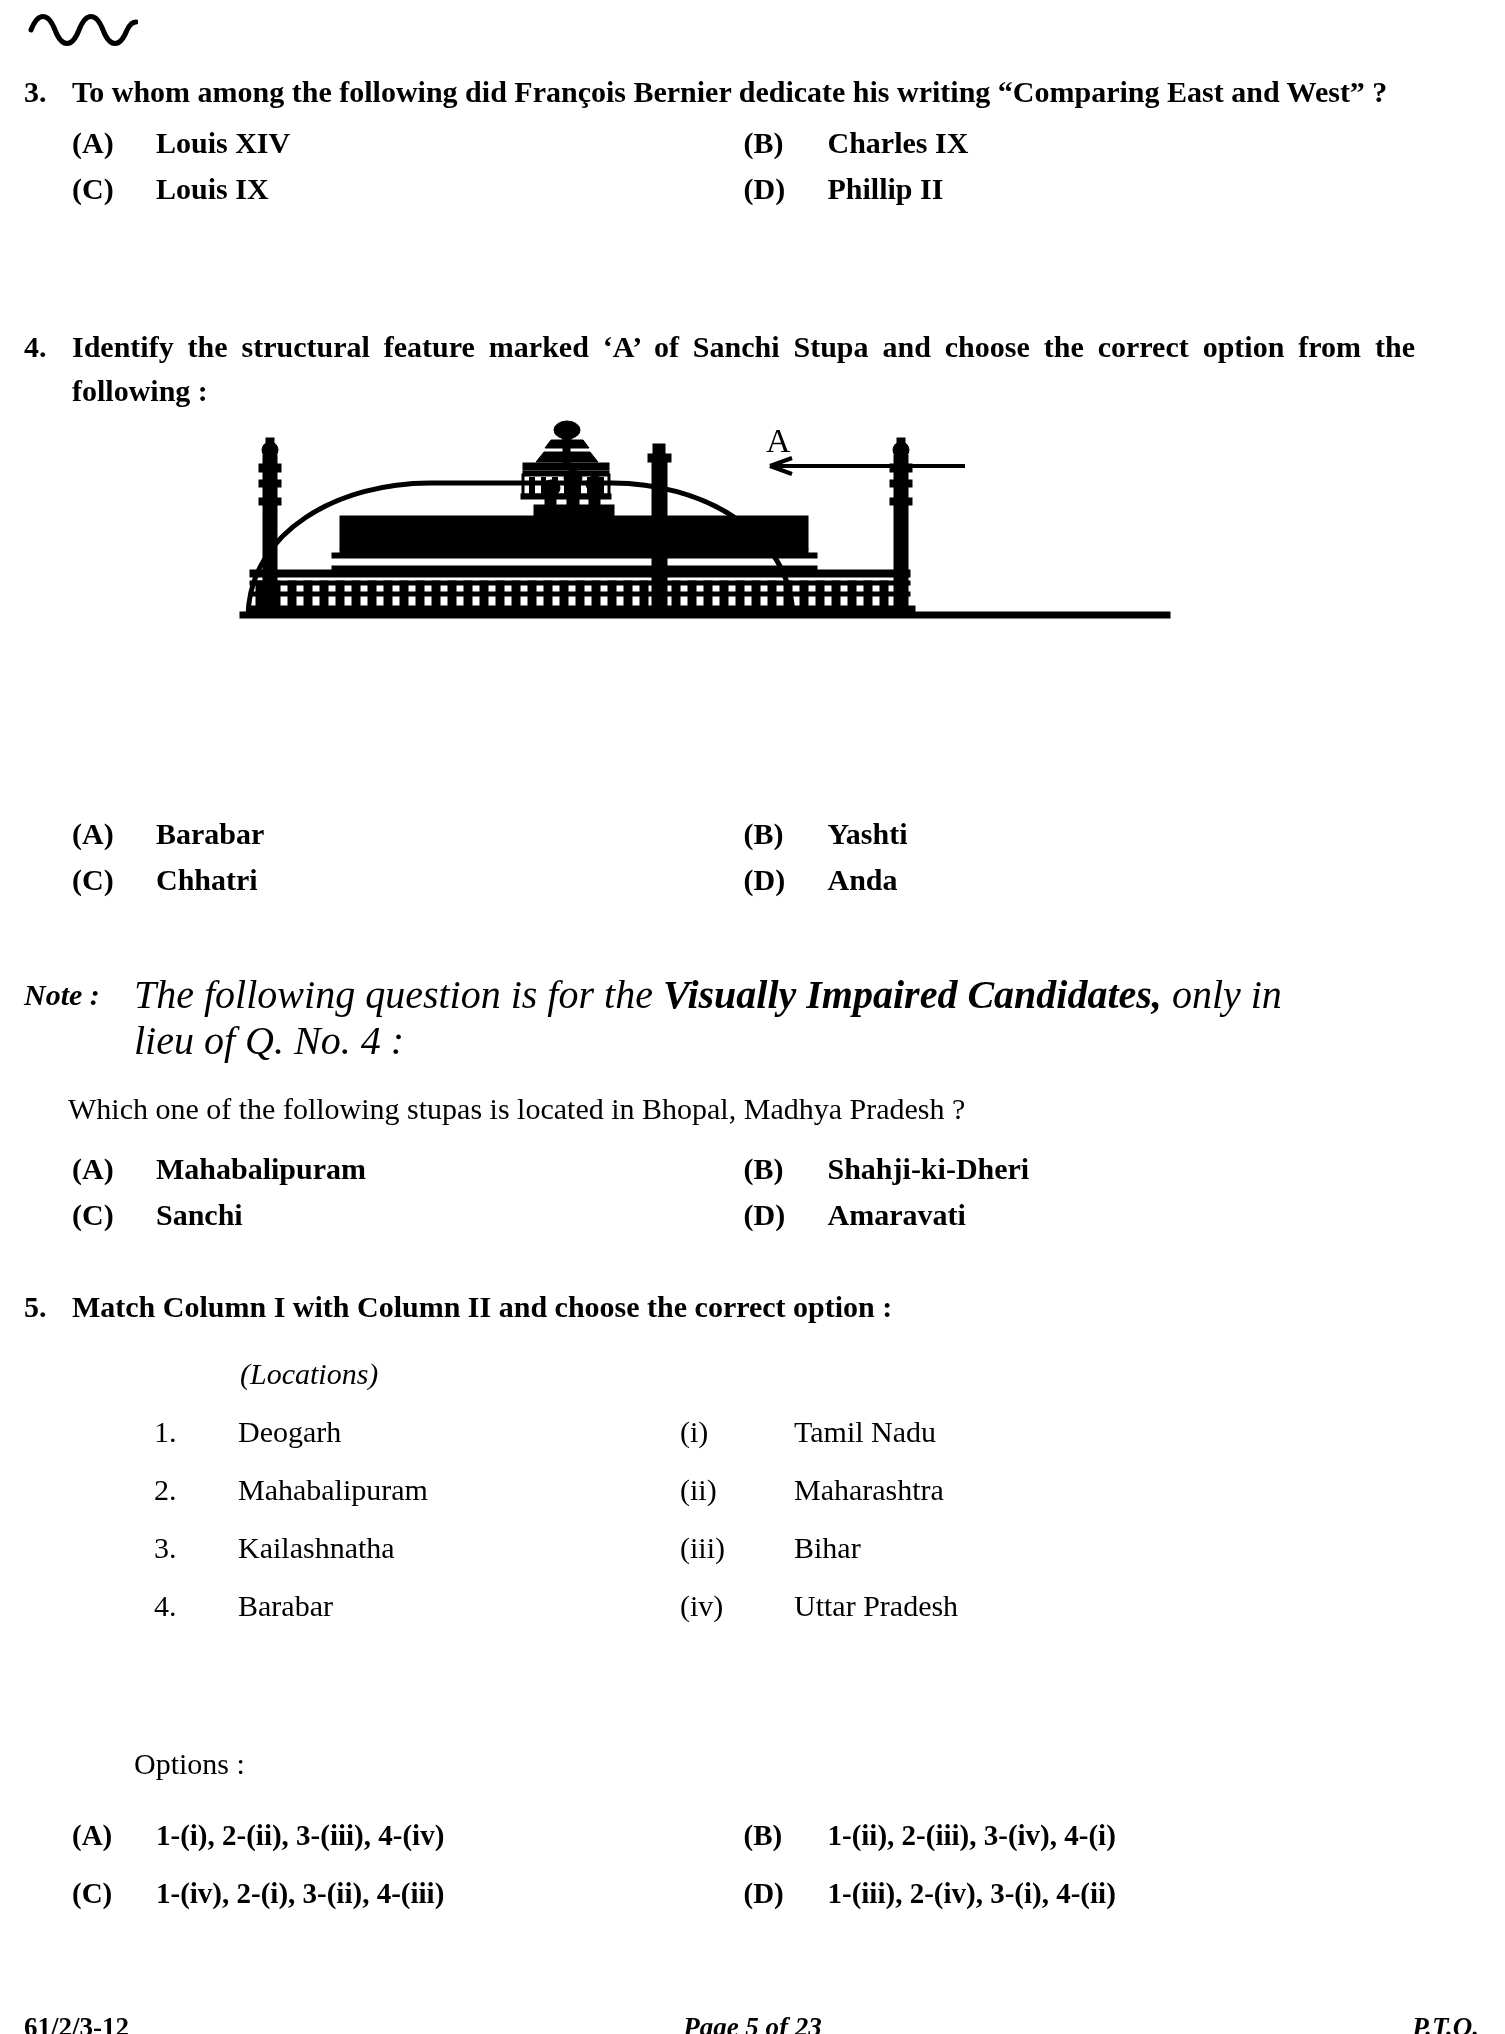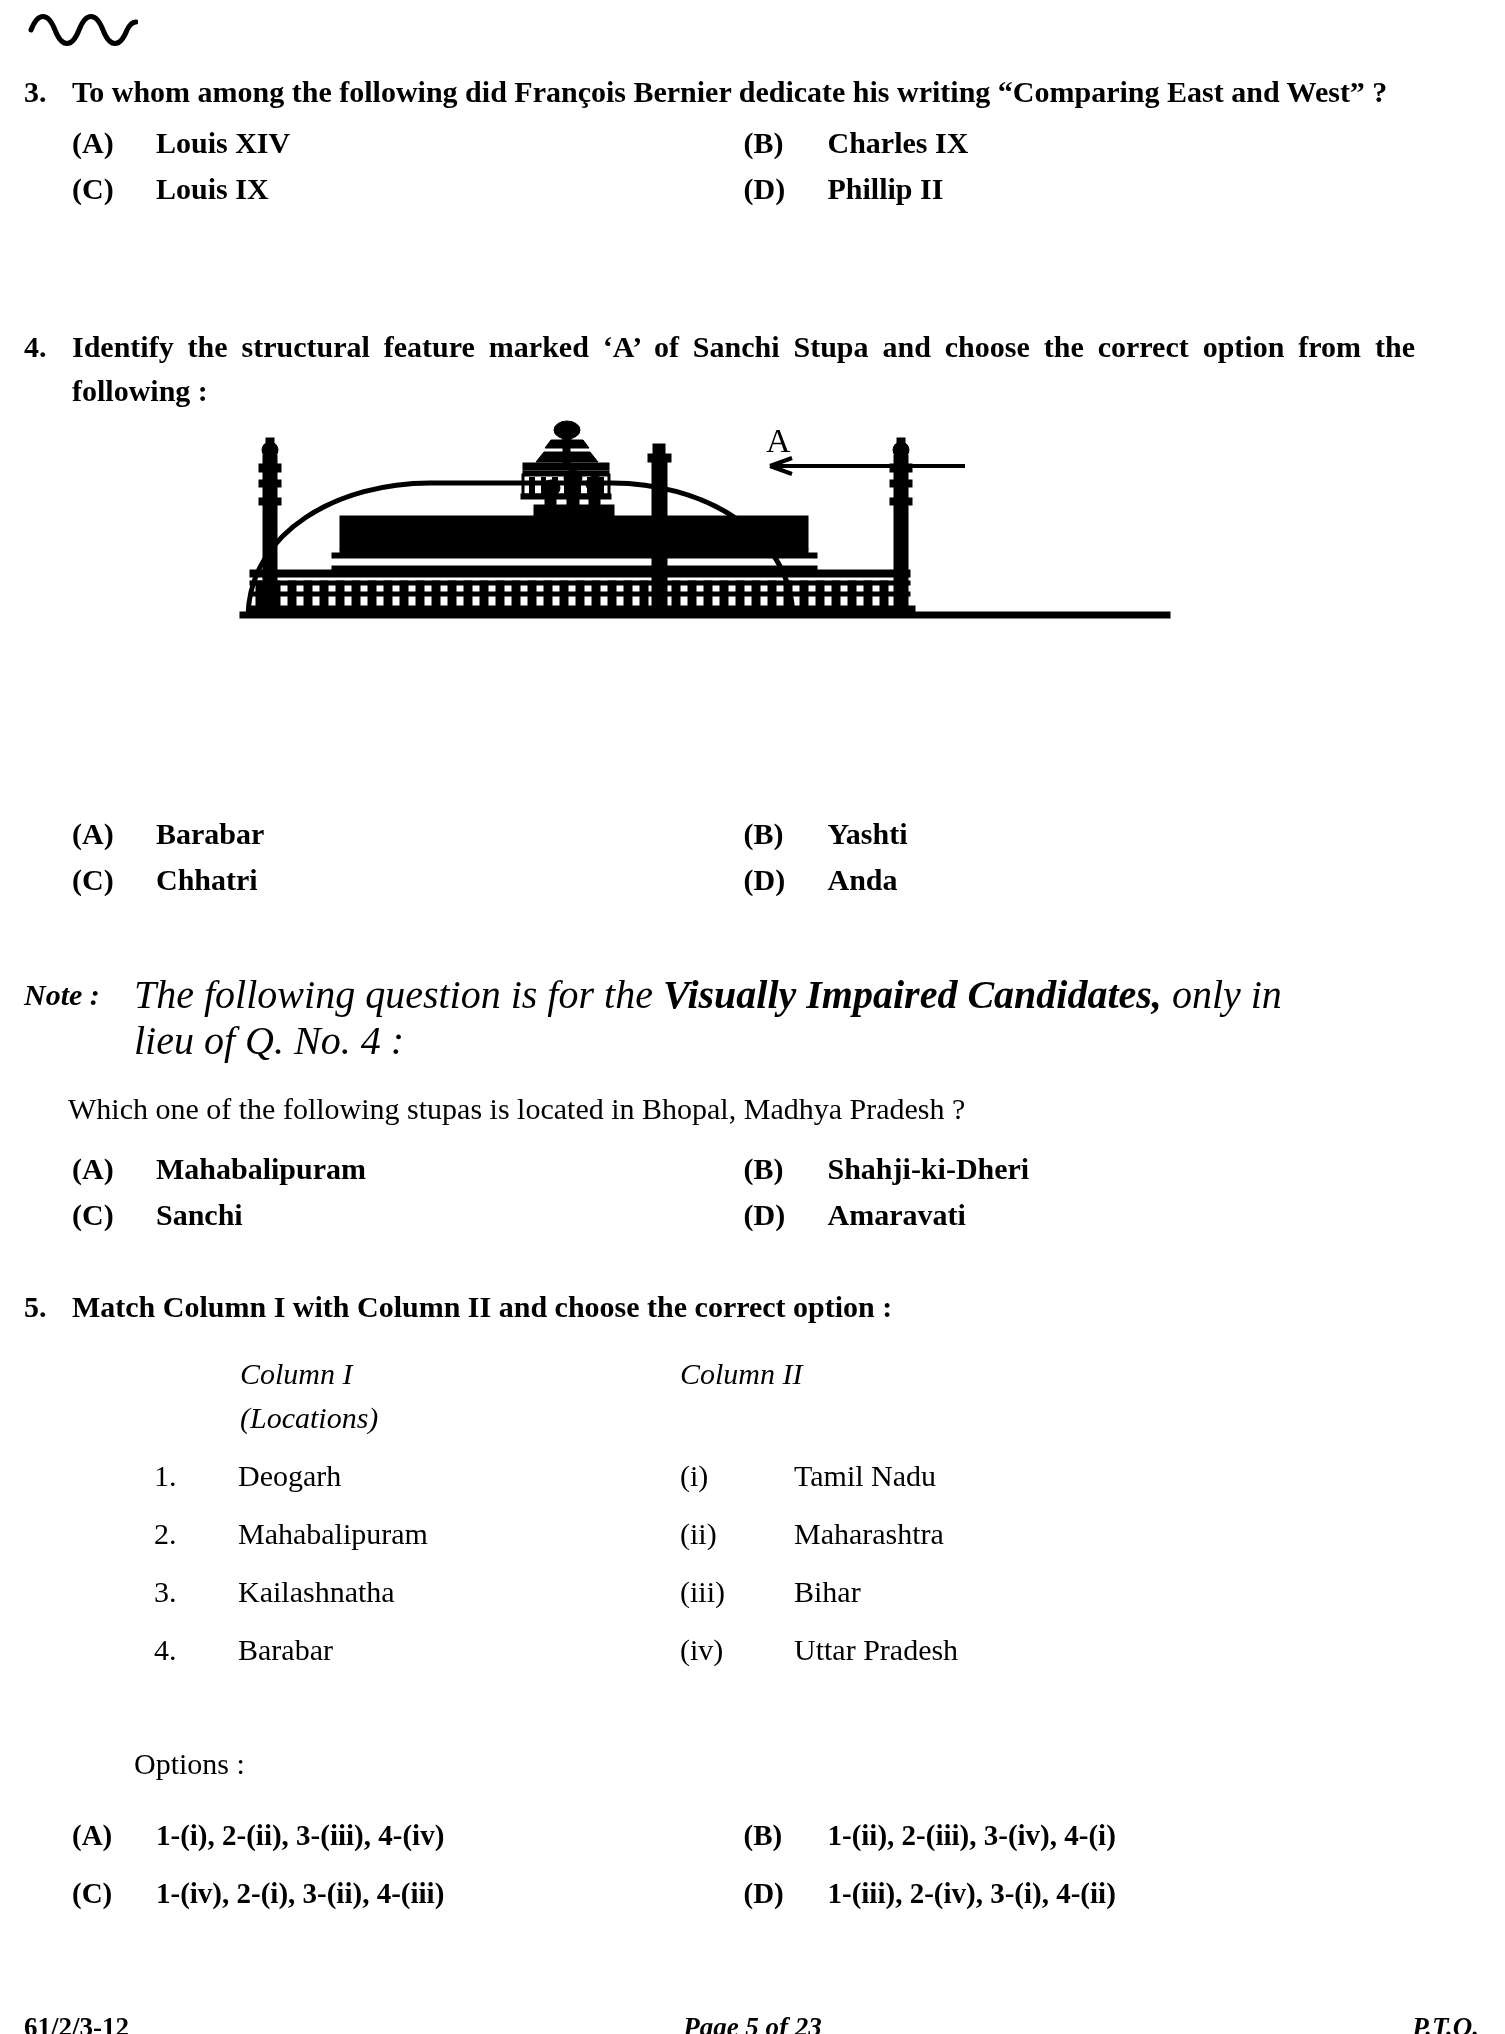--- a/index.html
+++ b/index.html
@@ -413,24 +413,20 @@
 
   <div class="qblock" style="top:1285px;">
     <div class="qnum">5.</div>
     <div class="qbody">
       <div class="qtext nojust">Match Column I with Column II and choose the correct option :</div>
     </div>
   </div>
 
   <div style="position:absolute; left:0; top:1352px; width:1505px;">
     <div class="matchhead">
-      <div class="colh">Column I</div>
-      <div class="colh">Column II</div>
-    </div>
-    <div class="matchhead">
       <div class="colh">(Locations)</div>
     </div>
 
     <div class="matchrow" style="margin-top:14px;">
       <div class="mnum">1.</div>
       <div class="mval">Deogarh</div>
       <div class="rnum">(i)</div>
       <div class="rval">Tamil Nadu</div>
     </div>
     <div class="matchrow" style="margin-top:14px;">

